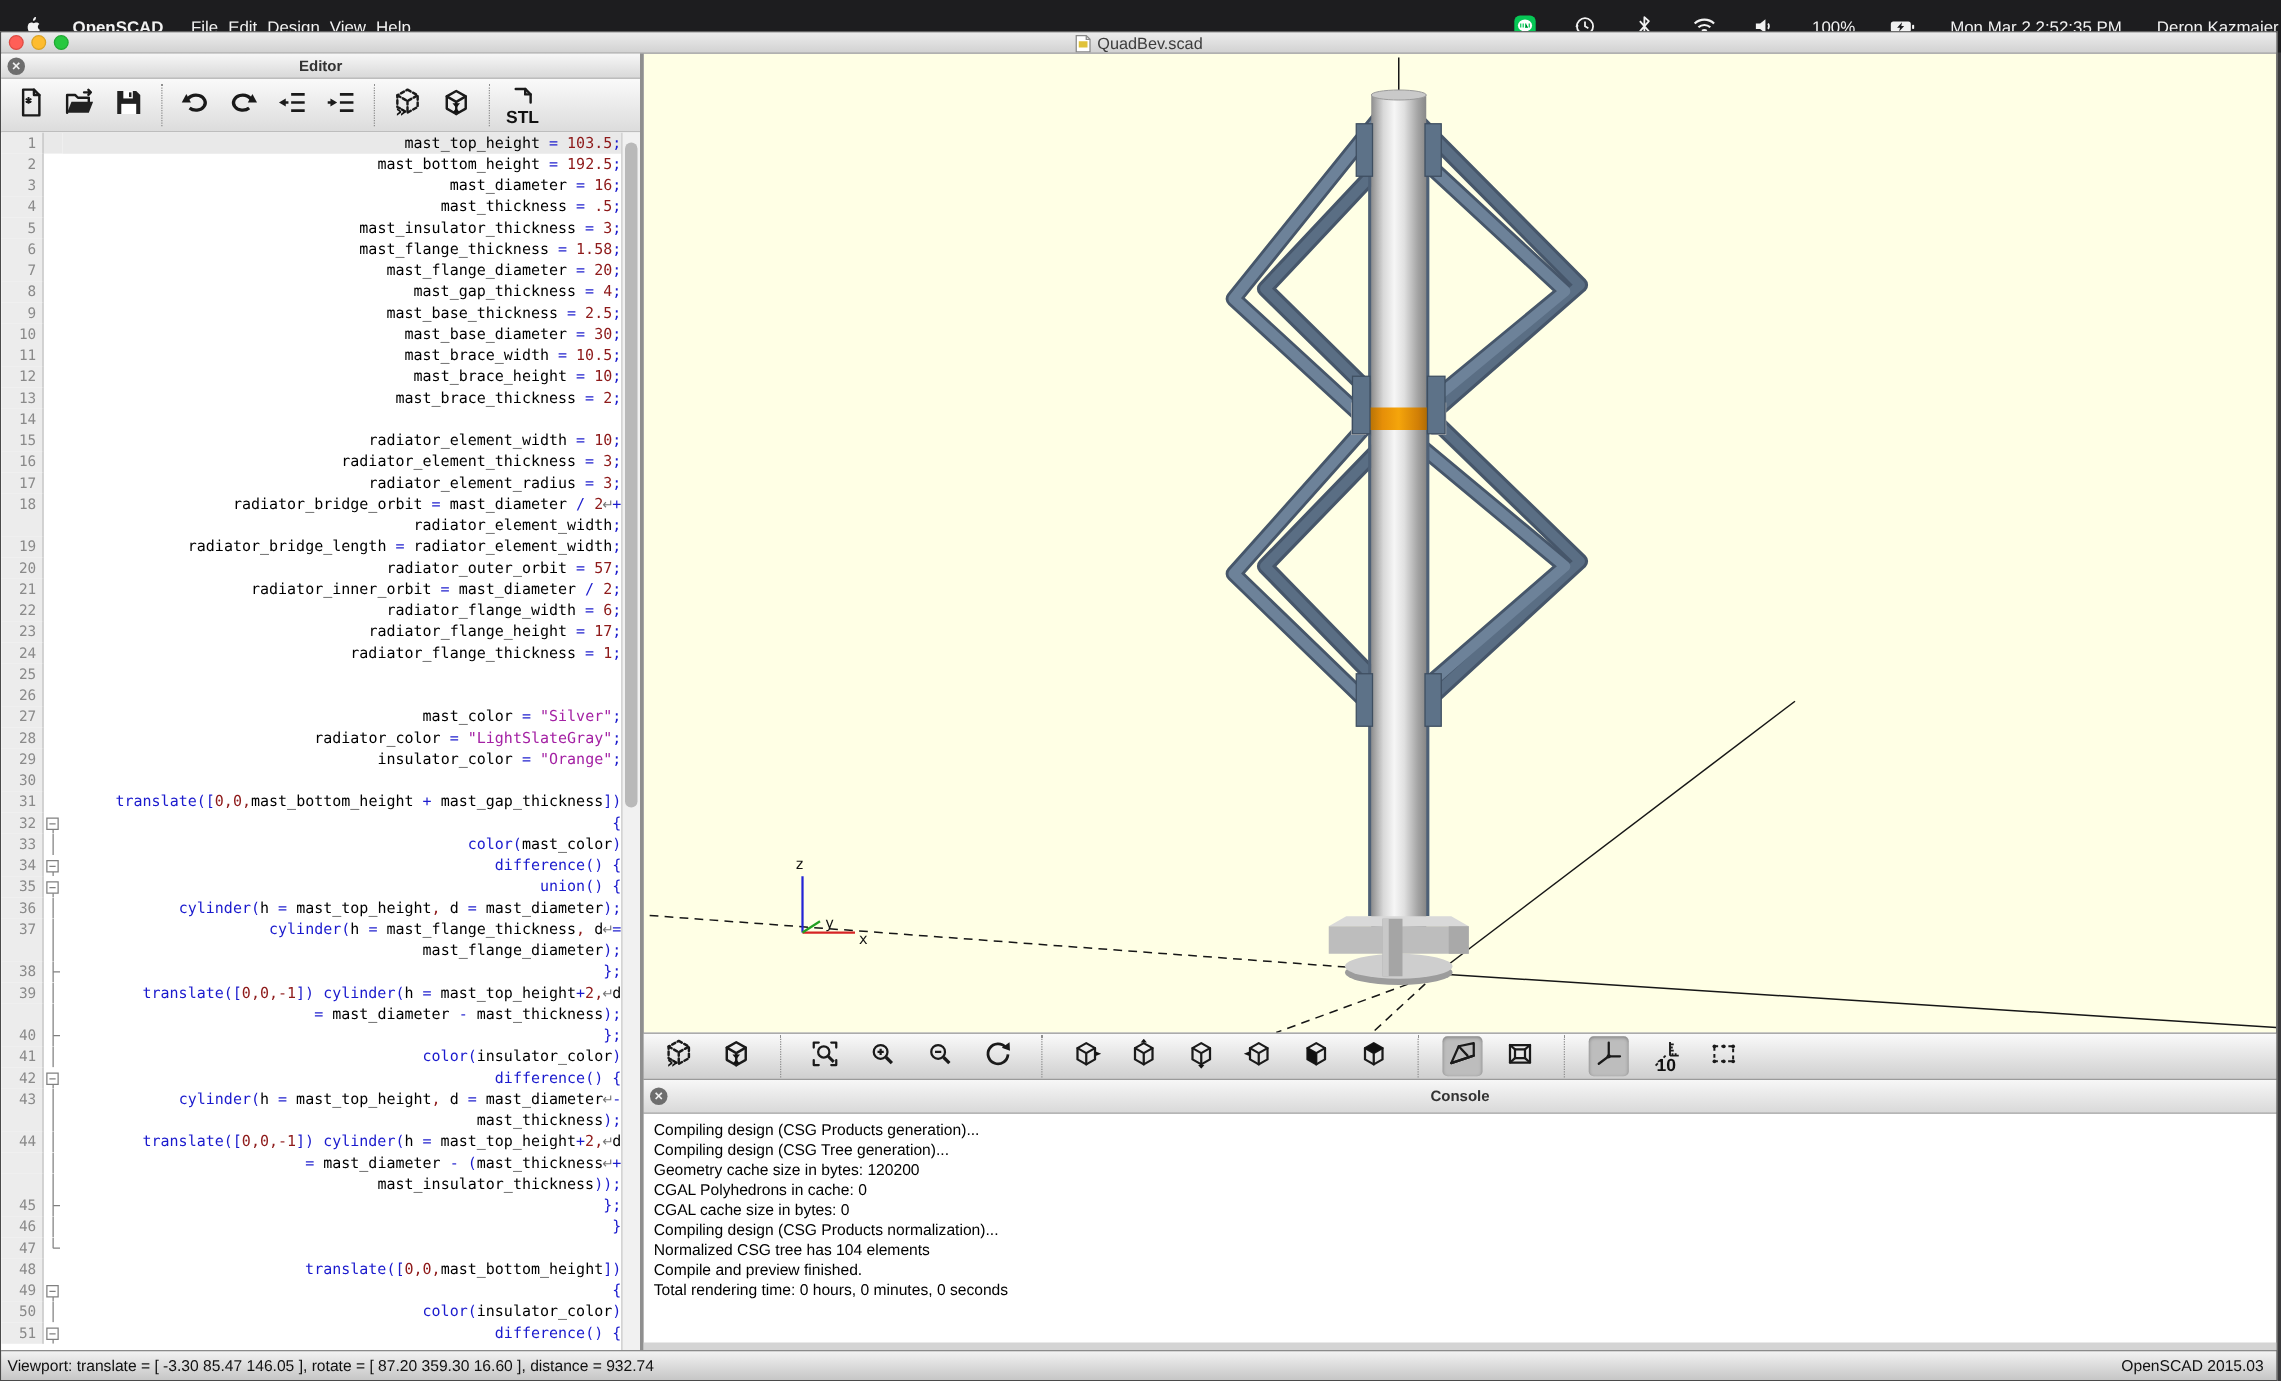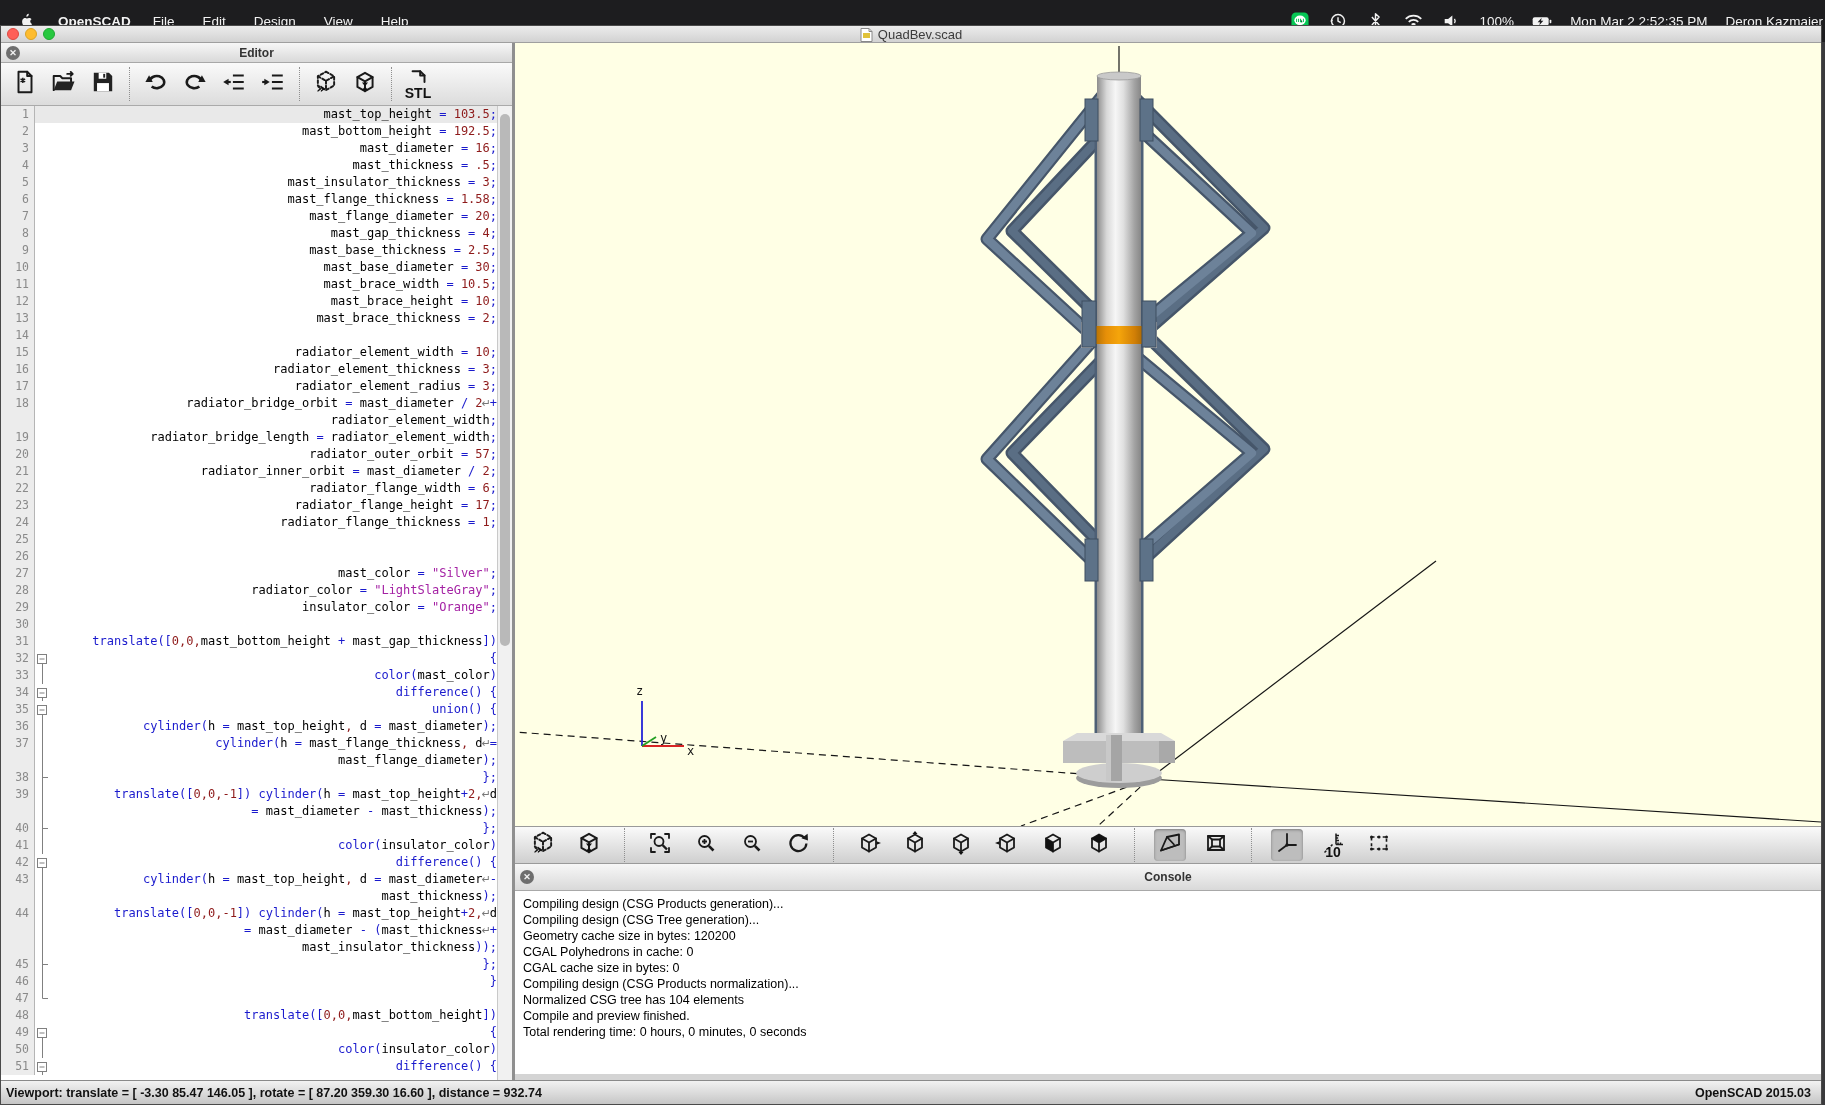--- a/index.html
+++ b/index.html
@@ -4,21 +4,21 @@
 <style>
   * { margin:0; padding:0; box-sizing:border-box; }
   html,body { width:1825px; height:1105px; background:#3a3a3c; font-family:"Liberation Sans",sans-serif; overflow:hidden; }
 
   
   #menubar { position:absolute; left:0; top:0; width:1825px; height:42px; background:#1d1d1f;
     display:flex; align-items:center; color:#f2f2f2; font-size:13.5px; }
   #menubar .left { display:flex; align-items:center; gap:22px; padding-left:16px; }
   #menubar .appname { font-weight:bold; }
   #menubar .menu-item { cursor:default; }
-  #menubar .right { margin-left:auto; display:flex; align-items:center; gap:18px; padding-right:2px; }
+  #menubar .right { margin-left:auto; display:flex; align-items:center; gap:28px; padding-right:2px; }
   #menubar .right .txt { white-space:nowrap; }
   #menubar .user { max-width:104px; overflow:hidden; }
   .mb-icon { display:inline-flex; width:20px; height:18px; align-items:center; justify-content:center; }
 
   
   #window { position:absolute; left:0; top:25px; width:1822px; height:1080px; background:#d6d6d6;
     border:1px solid #4a4a4a; }
   #titlebar { position:relative; height:17px; background:linear-gradient(#ececec,#d2d2d2);
     border-bottom:1px solid #9f9f9f; }
   #traffic { position:absolute; left:6px; top:2px; display:flex; gap:6px; }
@@ -67,36 +67,36 @@
   #vp-toolbar { height:38px; background:linear-gradient(#fafafa,#cfcfcf); border-top:1px solid #9a9a9a;
     border-bottom:1px solid #9a9a9a; display:flex; align-items:center; gap:14px; padding-left:12px; }
   #vp-toolbar .tbtn { width:32px; height:32px; }
   #console-header-row { height:27px; }
   #console-body { flex:1; background:#fff; overflow:hidden; padding:5px 0 0 8px; border-bottom:6px solid #d4d4d4; }
   #console-body .cline { font-size:12.5px; line-height:16px; color:#000; white-space:pre; }
 
   
   #statusbar { position:absolute; left:0; right:0; bottom:0; height:24px;
     background:linear-gradient(#f2f2f2,#c6c6c6); border-top:1px solid #8a8a8a;
-    display:flex; align-items:center; font-size:12.5px; color:#111;font-weight:bold; }
+    display:flex; align-items:center; font-size:12.5px; color:#111; }
   #statusbar .sleft { padding-left:5px; }
   #statusbar .sright { margin-left:auto; padding-right:10px; }
 </style>
 </head>
 <body>
 
 <div id="menubar">
   <div class="left">
     <span class="mb-icon">
         <svg width="15" height="17" viewBox="0 0 17 20">
           <path d="M10.6 3.2c.7-.9.6-2.1.5-2.4-.8 0-1.7.5-2.2 1.2-.5.6-.7 1.6-.5 2.3.9 0 1.7-.4 2.2-1.1zM12.9 10c0-1.8 1.4-2.6 1.5-2.7-.8-1.2-2.1-1.4-2.6-1.4-1.1-.1-2.1.6-2.7.6-.5 0-1.4-.6-2.3-.6-1.2 0-2.3.7-2.9 1.8-1.2 2.2-.3 5.4.9 7.2.6.9 1.3 1.9 2.3 1.8.9 0 1.2-.5 2.3-.5s1.4.5 2.3.5c1 0 1.6-.9 2.2-1.8.7-1 1-2 1-2.1-.1 0-1.9-.8-2-2.8z" fill="#f2f2f2"></path>
         </svg>
       </span>
     <span class="appname">OpenSCAD</span>
-    <span id="menus" style="display:flex;gap:28px;">
+    <span id="menus" style="display:flex;gap:8px;">
         <span class="menu-item">File</span>
         <span class="menu-item">Edit</span>
         <span class="menu-item">Design</span>
         <span class="menu-item">View</span>
         <span class="menu-item">Help</span>
       </span>
   </div>
   <div class="right">
     <span class="mb-icon">
         <svg width="18" height="18" viewBox="0 0 20 20">

